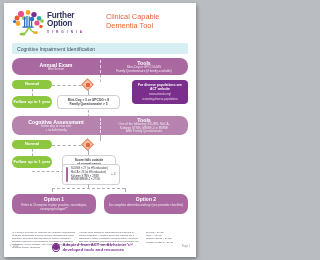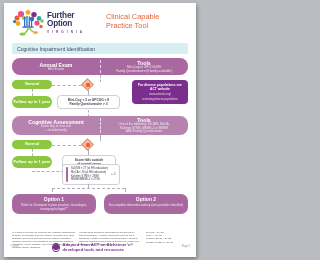--- a/index.html
+++ b/index.html
@@ -183,21 +183,21 @@
         <ellipse cx="23.5" cy="23.6" rx="2.6" ry="1.4" fill="#f5a623"></ellipse>
       </svg>
       <div class="logo-text">
         <div class="logo-l1">Further</div>
         <div class="logo-l2">Option</div>
         <div class="logo-l3">V I R G I N I A</div>
       </div>
     </div>
     <div class="title-block">
       <div>Clinical Capable</div>
-      <div>Practice Tool</div>
+      <div>Dementia Tool</div>
     </div>
   </div>
 
   <div class="section-band">
     <span>Cognitive Impairment Identification</span>
   </div>
 
   <div class="flow">
 
     <div class="band-row">

